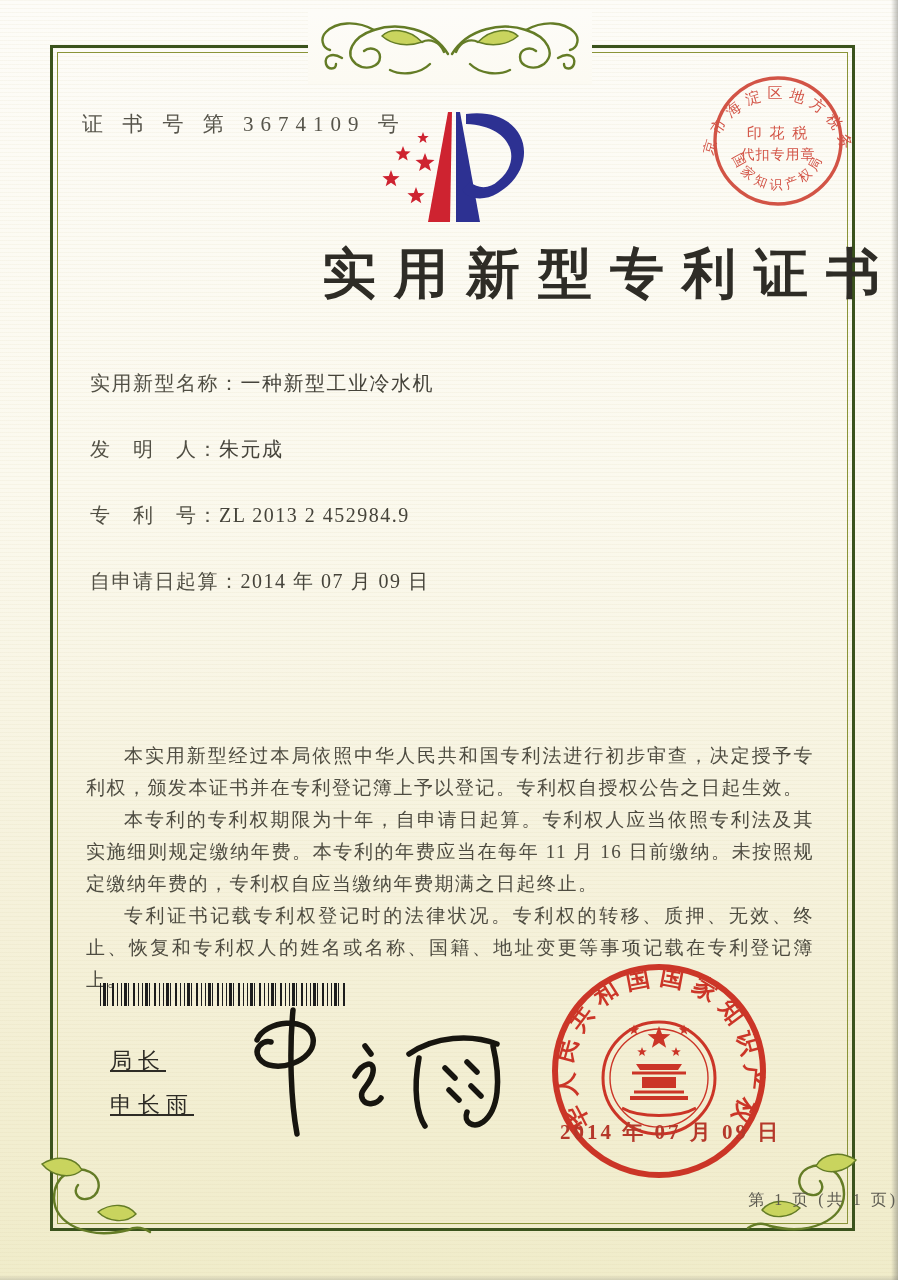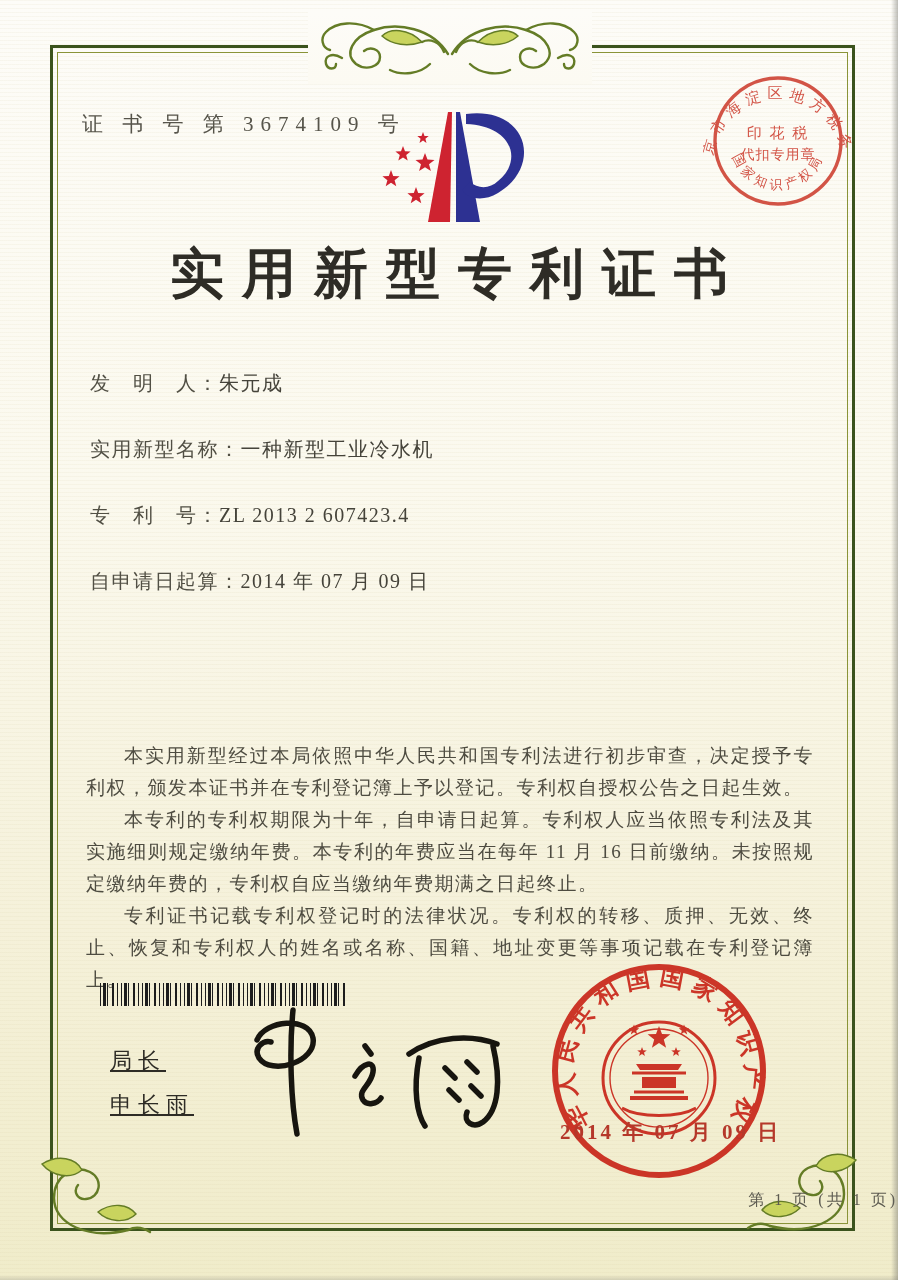--- a/index.html
+++ b/index.html
@@ -19,21 +19,21 @@
   .frame-outer{position:absolute;left:50px;top:45px;width:799px;height:1180px;
     border:3px solid #3b531d;z-index:1;}
   .frame-inner{position:absolute;left:4px;top:4px;right:4px;bottom:4px;
     border:1px solid #8a9438;}
   .ornament{position:absolute;z-index:2;}
   .ornament.top{left:308px;top:12px;background:linear-gradient(180deg,#fdfcf8,#fcfaf2);}
   .cert-number{position:absolute;left:82px;top:110px;z-index:3;
     font-size:21px;letter-spacing:7px;color:#56544a;}
   .logo{position:absolute;left:368px;top:104px;z-index:3;}
   .tax-stamp{position:absolute;left:703px;top:66px;z-index:5;opacity:0.92;}
-  .doc-title{position:absolute;left:0;top:238px;width:100%;text-align:center;z-index:3;
+  .doc-title{position:absolute;left:0;top:238px;width:100%;text-align:right;z-index:3;
     font-size:54px;font-weight:700;letter-spacing:18px;text-indent:18px;color:#2e2c26;}
   .fields{position:absolute;left:90px;top:368px;z-index:3;}
   .field{font-size:20px;line-height:30px;margin-bottom:36px;color:#4a483e;letter-spacing:1.5px;}
   .field .flabel{color:#514f44;}
   .field .fvalue{color:#45433a;}
   .body-text{position:absolute;left:86px;top:740px;width:728px;z-index:3;
     font-size:19px;line-height:32px;color:#4e4c41;letter-spacing:1.5px;text-align:justify;}
   .body-text p{margin:0;text-indent:2em;}
   .barcode{position:absolute;left:100px;top:983px;width:246px;height:23px;z-index:3;
     background-image:
@@ -128,27 +128,27 @@
   <text x="75" y="93" text-anchor="middle" font-size="14" fill="#cf4638" letter-spacing="1">代扣专用章</text>
   <text font-size="13" fill="#cf4638" letter-spacing="4">
     <textPath href="#tsBottom" startOffset="50%" text-anchor="middle">国家知识产权局</textPath>
   </text>
 </svg>
 
 <div class="doc-title">实用新型专利证书</div>
 
 <div class="fields">
   <div class="field">
+    <span class="flabel">实用新型名称：</span><span class="fvalue">一种新型工业冷水机</span>
+  </div>
+  <div class="field">
     <span class="flabel">发　明　人：</span><span class="fvalue">朱元成</span>
   </div>
   <div class="field">
-    <span class="flabel">实用新型名称：</span><span class="fvalue">一种新型工业冷水机</span>
-  </div>
-  <div class="field">
-    <span class="flabel">专　利　号：</span><span class="fvalue">ZL 2013 2 607423.4</span>
+    <span class="flabel">专　利　号：</span><span class="fvalue">ZL 2013 2 452984.9</span>
   </div>
   <div class="field">
     <span class="flabel">自申请日起算：</span><span class="fvalue">2014 年 07 月 09 日</span>
   </div>
 </div>
 
 <div class="body-text">
   <p>本实用新型经过本局依照中华人民共和国专利法进行初步审查，决定授予专利权，颁发本证书并在专利登记簿上予以登记。专利权自授权公告之日起生效。</p>
   <p>本专利的专利权期限为十年，自申请日起算。专利权人应当依照专利法及其实施细则规定缴纳年费。本专利的年费应当在每年 11 月 16 日前缴纳。未按照规定缴纳年费的，专利权自应当缴纳年费期满之日起终止。</p>
   <p>专利证书记载专利权登记时的法律状况。专利权的转移、质押、无效、终止、恢复和专利权人的姓名或名称、国籍、地址变更等事项记载在专利登记簿上。</p>

